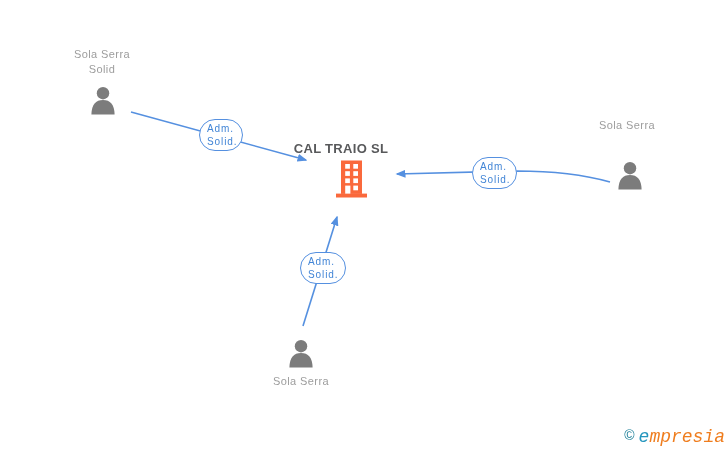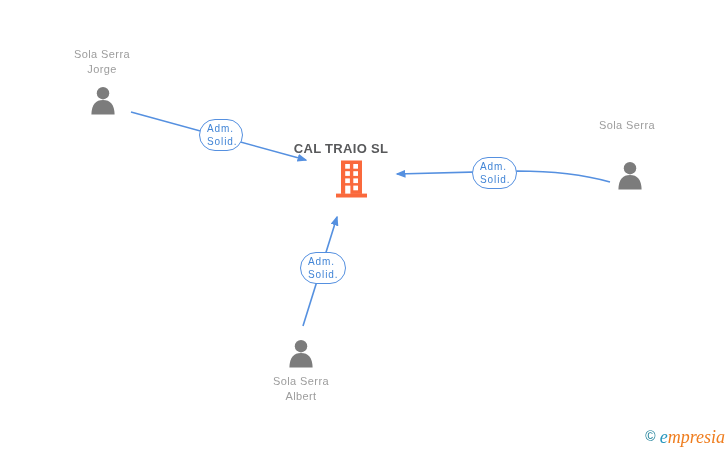--- a/index.html
+++ b/index.html
@@ -42,21 +42,21 @@
     z-index:2;
     white-space:nowrap;
   }
   .logo-c {
     color:#1b7f98;
     font-size:14px;
     vertical-align:2px;
     margin-right:4px;
   }
   .logo-brand {
-    font-family:Liberation Serif, serif;
+    font-family:Liberation Mono, monospace;
     font-style:italic;
     font-size:18px;
   }
   .logo-e { color:#2596be; }
   .logo-rest { color:#ef7d1e; }
 </style>
 </head>
 <body>
 
 <div class="canvas">
@@ -67,21 +67,21 @@
         <path d="M0,0 L10,4 L0,8 Z" fill="#5590e0"></path>
       </marker>
     </defs>
     <path d="M131,112 L306,160" fill="none" stroke-width="1.6" marker-end="url(#arrow)" stroke="#5590e0"></path>
     <path d="M610,182 C578,173 543,171 517,171 L397,174" fill="none" stroke-width="1.6" marker-end="url(#arrow)" stroke="#5590e0"></path>
     <path d="M303,326 L337,217" fill="none" stroke-width="1.6" marker-end="url(#arrow)" stroke="#5590e0"></path>
   </svg>
 
   <div class="name-label" style="left:40px; top:47px;">
     <div>Sola Serra</div>
-    <div>Jorge</div>
+    <div>Solid</div>
   </div>
   <div class="icon-wrap" style="left:89px; top:86px;">
     <svg width="28" height="29" viewBox="0 0 28 29">
       <circle cx="14" cy="7.2" r="6.2" fill="#7c7c7c"></circle>
       <path d="M14,14 C6.8,14 2.6,18.6 2.4,28.6 L25.6,28.6 C25.4,18.6 21.2,14 14,14 Z" fill="#7c7c7c"></path>
     </svg>
   </div>
 
   <div class="name-label" style="left:565px; top:118px;">
     <div>Sola Serra</div>
@@ -94,21 +94,20 @@
   </div>
 
   <div class="icon-wrap" style="left:287px; top:339px;">
     <svg width="28" height="29" viewBox="0 0 28 29">
       <circle cx="14" cy="7.2" r="6.2" fill="#7c7c7c"></circle>
       <path d="M14,14 C6.8,14 2.6,18.6 2.4,28.6 L25.6,28.6 C25.4,18.6 21.2,14 14,14 Z" fill="#7c7c7c"></path>
     </svg>
   </div>
   <div class="name-label" style="left:239px; top:374px;">
     <div>Sola Serra</div>
-    <div>Albert</div>
   </div>
 
   <div class="company-title" style="left:271px; top:141px;">CAL TRAIO SL</div>
   <div class="icon-wrap" style="left:336px; top:160px;">
     <svg width="31" height="38" viewBox="0 0 31 38">
       <rect x="0" y="33.6" width="31" height="3.9" fill="#fa693c"></rect>
       <rect x="5" y="0.5" width="21" height="33.4" fill="#fa693c"></rect>
       <g fill="#ffffff">
         <rect x="9.2" y="4" width="4.7" height="4.7"></rect>
         <rect x="17.3" y="4" width="4.7" height="4.7"></rect>

